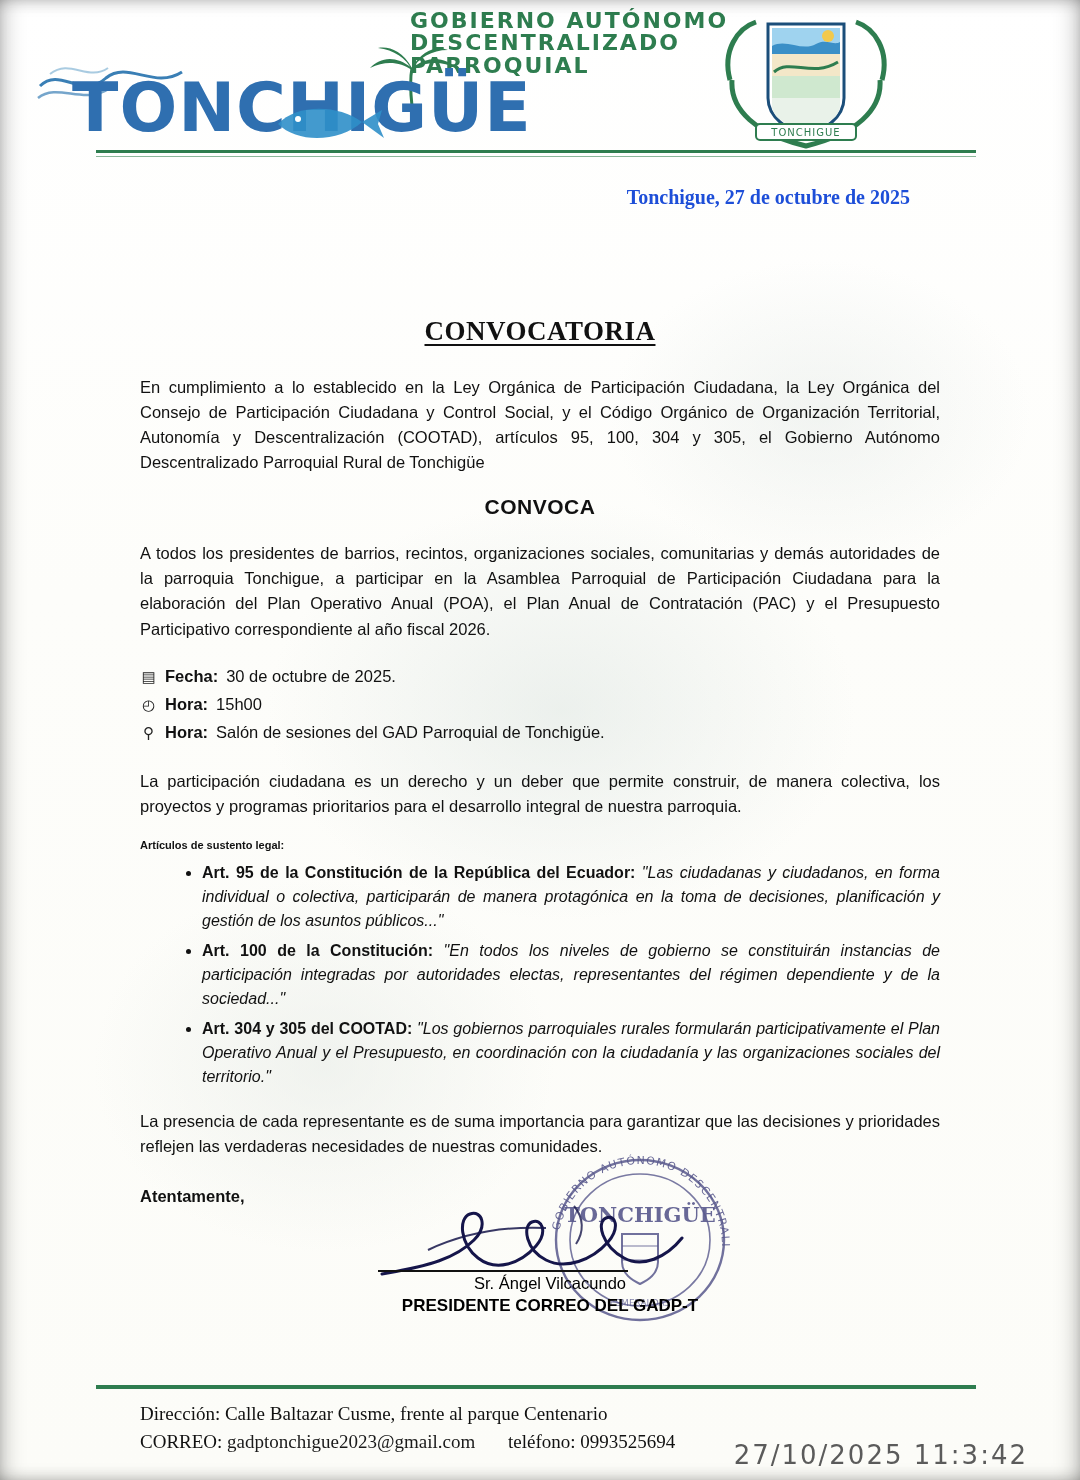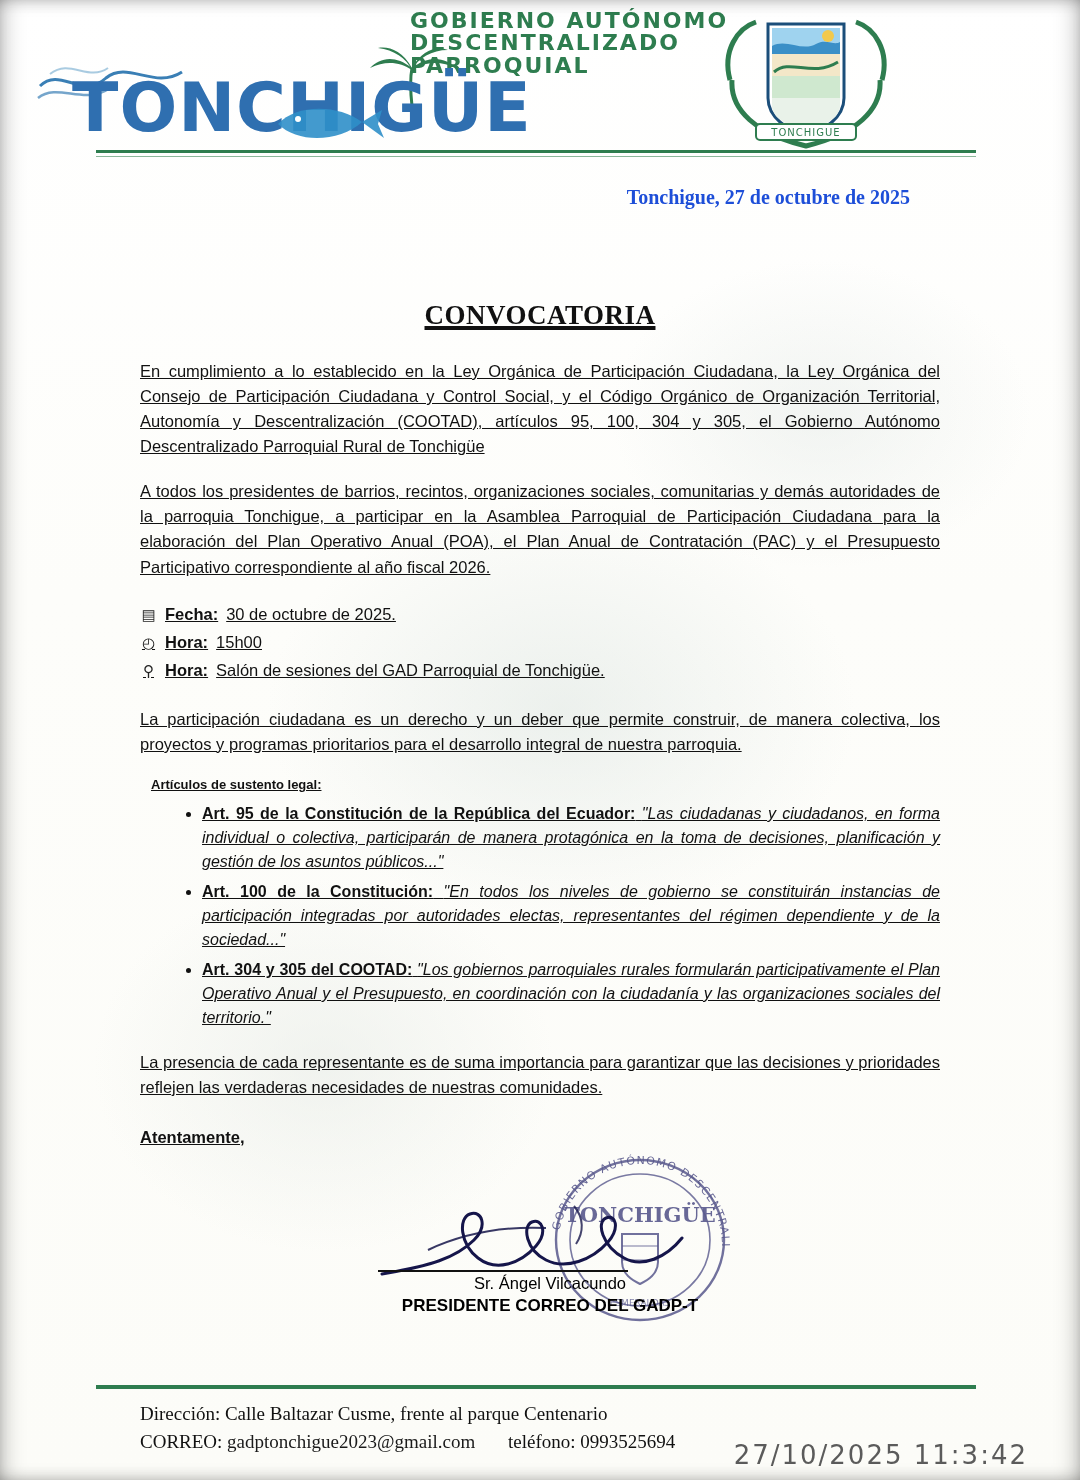--- a/index.html
+++ b/index.html
@@ -130,24 +130,23 @@
     right: 170px;
     top: 186px;
     font-family: "Liberation Serif", serif;
     font-size: 20px;
     color: #1d4ed8;
     font-weight: bold;
   }
   .doc {
     position: absolute;
     left: 140px;
-    top: 300px;
+    top: 316px;
     width: 800px;
     color: #111;
-    text-decoration: underline;
   }
   h1.title {
     margin: 0 0 28px 0;
     text-align: center;
     font-family: "Liberation Serif", serif;
     font-size: 27px;
     font-weight: bold;
     letter-spacing: 0.5px;
     text-decoration: underline;
     text-underline-offset: 4px;
@@ -175,22 +174,22 @@
   .details .row { display: flex; align-items: baseline; gap: 8px; }
   .mini-icon {
     display: inline-block;
     width: 17px;
     text-align: center;
     font-size: 15px;
     color: #222;
     flex: 0 0 auto;
   }
   .legal-head {
-    margin: 2px 0 10px 11px;
-    font-size: 13px;
+    margin: 2px 0 10px 0;
+    font-size: 11px;
     font-weight: bold;
   }
   ul.arts {
     margin: 0 0 20px 0;
     padding-left: 62px;
     font-size: 16px;
     line-height: 1.5;
   }
   ul.arts li {
     margin-bottom: 6px;
@@ -357,20 +356,21 @@
   </div>
 
   <div class="datetop">Tonchigue, 27 de octubre de 2025</div>
 
   <div class="doc">
 
     <h1 class="title">CONVOCATORIA</h1>
 
     <p class="para">En cumplimiento a lo establecido en la Ley Orgánica de Participación Ciudadana, la Ley Orgánica del Consejo de Participación Ciudadana y Control Social, y el Código Orgánico de Organización Territorial, Autonomía y Descentralización (COOTAD), artículos 95, 100, 304 y 305, el Gobierno Autónomo Descentralizado Parroquial Rural de Tonchigüe</p>
 
+    <h2 class="convoca">CONVOCA</h2>
 
     <p class="para">A todos los presidentes de barrios, recintos, organizaciones sociales, comunitarias y demás autoridades de la parroquia Tonchigue, a participar en la Asamblea Parroquial de Participación Ciudadana para la elaboración del Plan Operativo Anual (POA), el Plan Anual de Contratación (PAC) y el Presupuesto Participativo correspondiente al año fiscal 2026.</p>
 
     <div class="details">
       <div class="row">
         <span class="mini-icon">▤</span>
         <span class="b">Fecha:</span>
         <span>30 de octubre de 2025.</span>
       </div>
       <div class="row">

